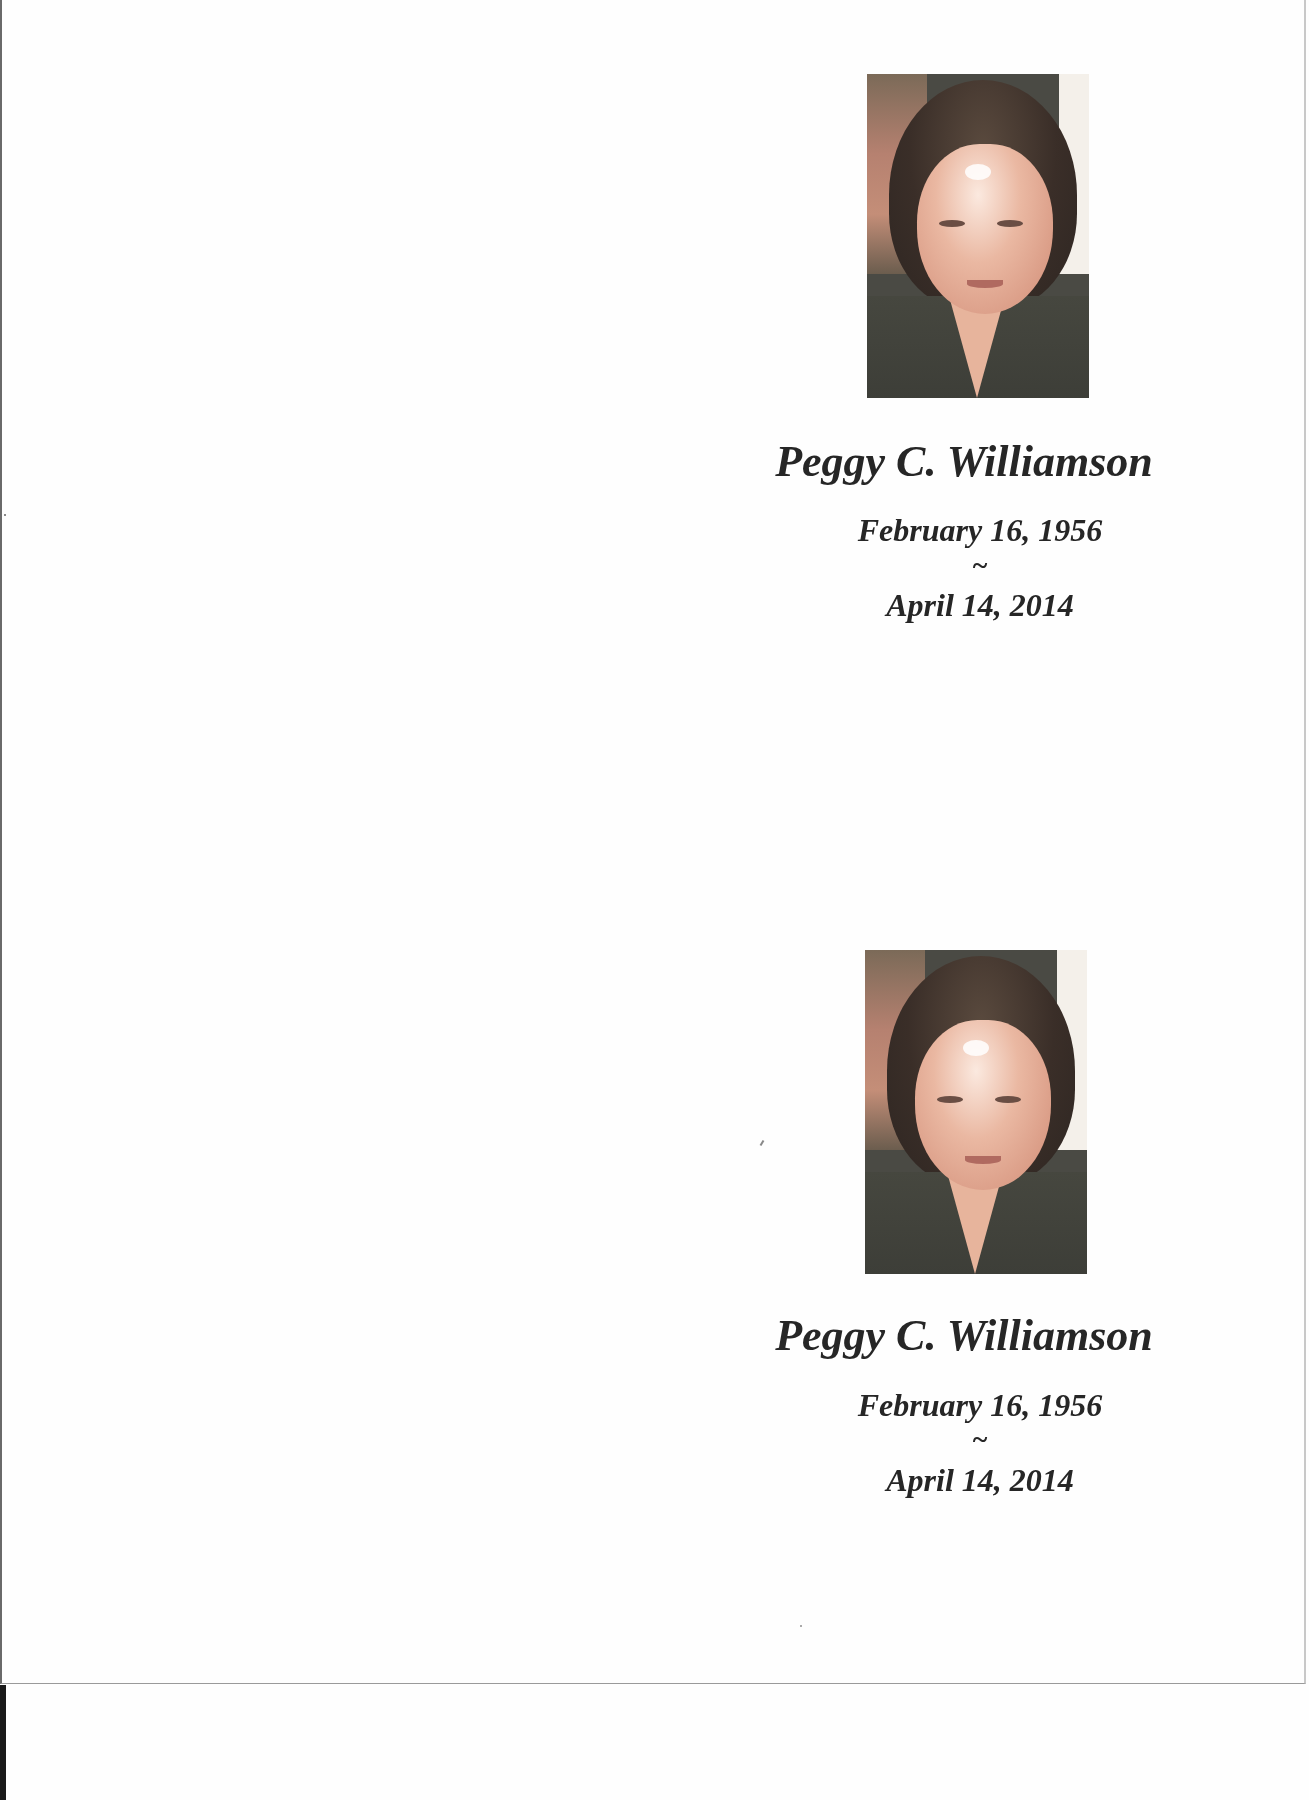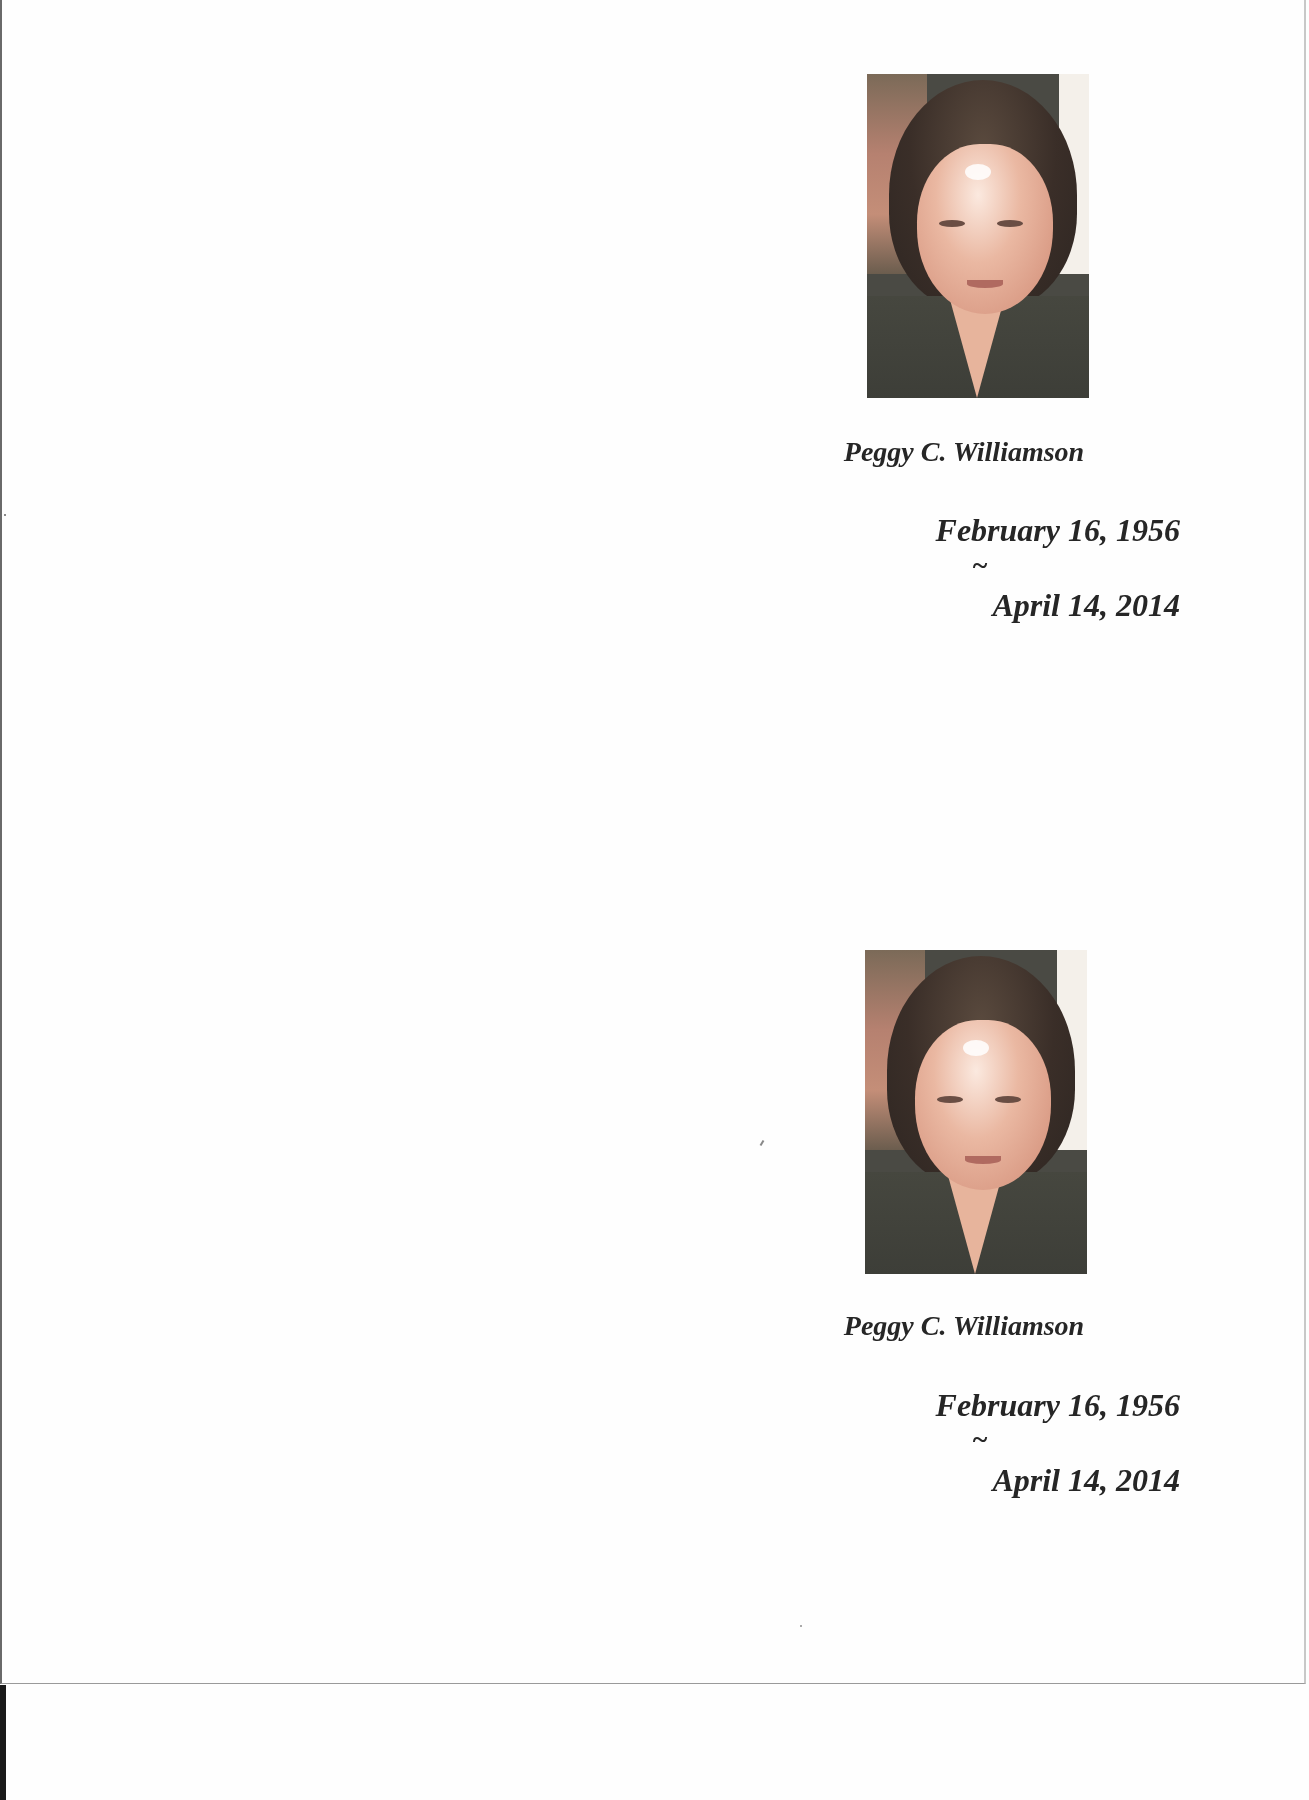--- a/index.html
+++ b/index.html
@@ -67,22 +67,22 @@
     position: absolute; left: 82px; top: 222px; width: 0; height: 0;
     border-left: 28px solid transparent; border-right: 28px solid transparent;
     border-top: 102px solid #e7b49c;
   }
   .name, .date {
     position: absolute; left: 0; width: 400px; text-align: center;
     font-style: italic; font-weight: bold; color: #262626;
     font-family: "Liberation Serif", "DejaVu Serif", serif;
     white-space: nowrap;
   }
-  .name { font-size: 28px; left: -16px; }
-  .date { font-size: 32px; text-align: right; }
+  .name { font-size: 44px; left: -16px; }
+  .date { font-size: 32px; }
   .tilde {
     position: absolute; left: 0; width: 400px; text-align: center;
     font-size: 28px; font-weight: bold; color: #262626;
     font-family: "Liberation Serif", "DejaVu Serif", serif;
   }
   .speck { position: absolute; background: #888; }
 </style>
 </head>
 <body>
 

